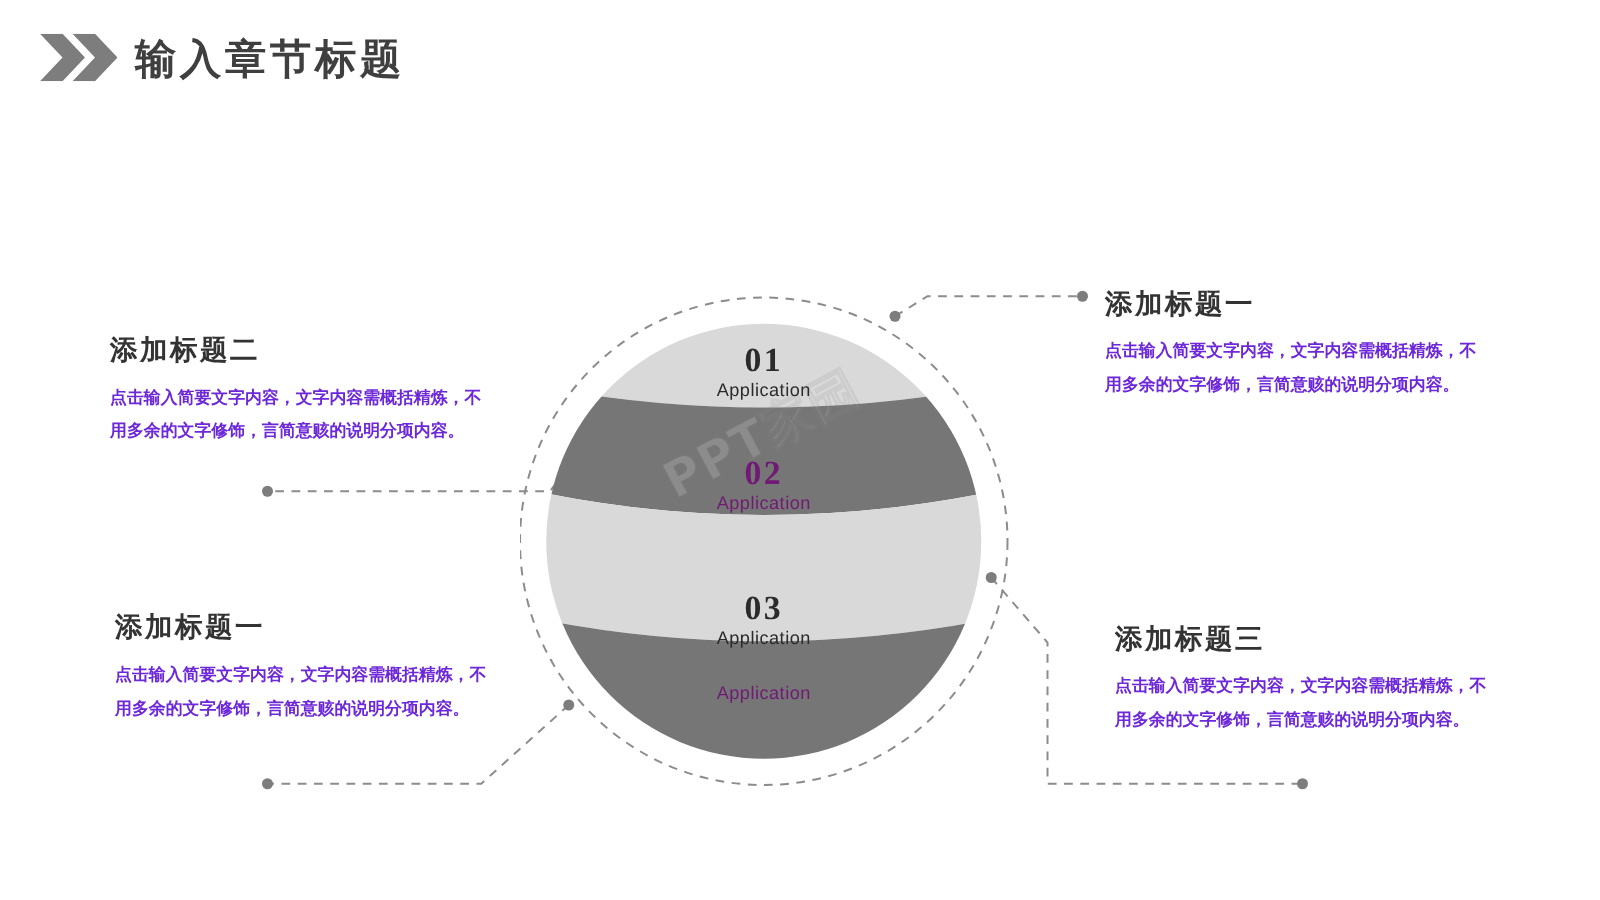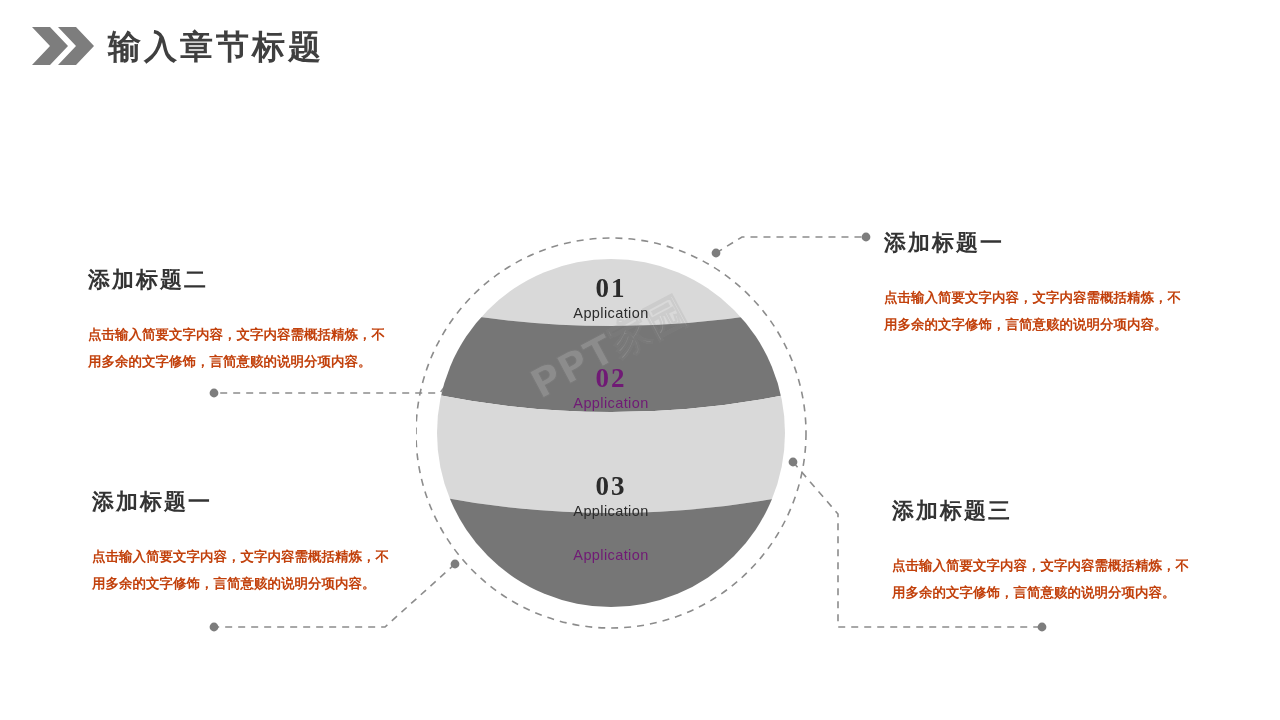--- a/index.html
+++ b/index.html
@@ -97,23 +97,23 @@
     font-weight: bold;
     letter-spacing: 2px;
     color: #333333;
     font-family: "DejaVu Sans", "Liberation Sans", sans-serif;
     white-space: nowrap;
   }
   .callout-body {
     font-size: 13.5px;
     font-weight: bold;
     line-height: 27px;
-    color: #c2410c;
-    font-family: "DejaVu Sans", "Liberation Sans", sans-serif;
-    margin-top: 26px;
+    color: #6d28d9;
+    font-family: "DejaVu Sans", "Liberation Sans", sans-serif;
+    margin-top: 10px;
   }
   .align-right { text-align: left; }
   .align-left  { text-align: left; }
 
   #callout-1 { left: 884px; top: 228px; width: 300px; }
   #callout-2 { left: 88px;  top: 265px; width: 300px; }
   #callout-3 { left: 892px; top: 496px; width: 300px; }
   #callout-4 { left: 92px;  top: 487px; width: 300px; }
 
   

